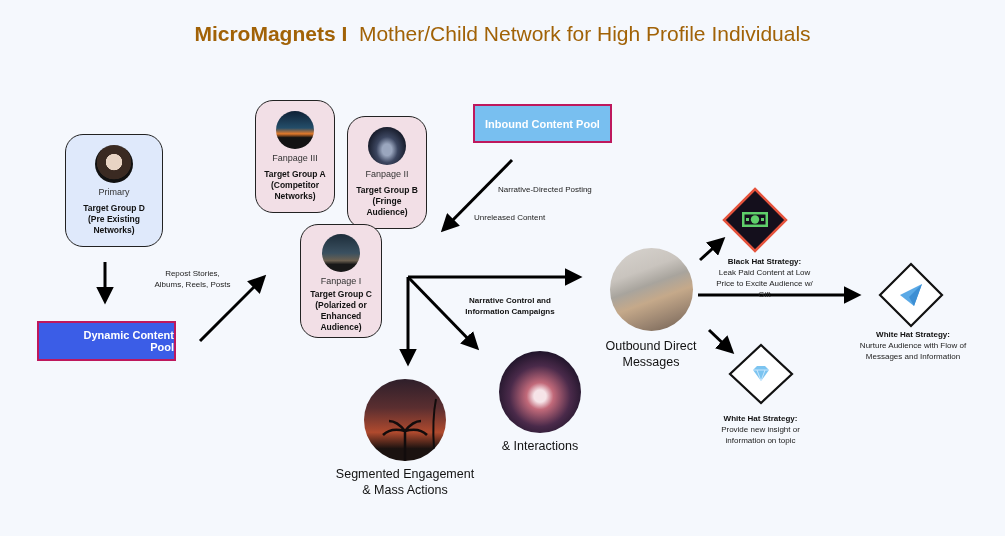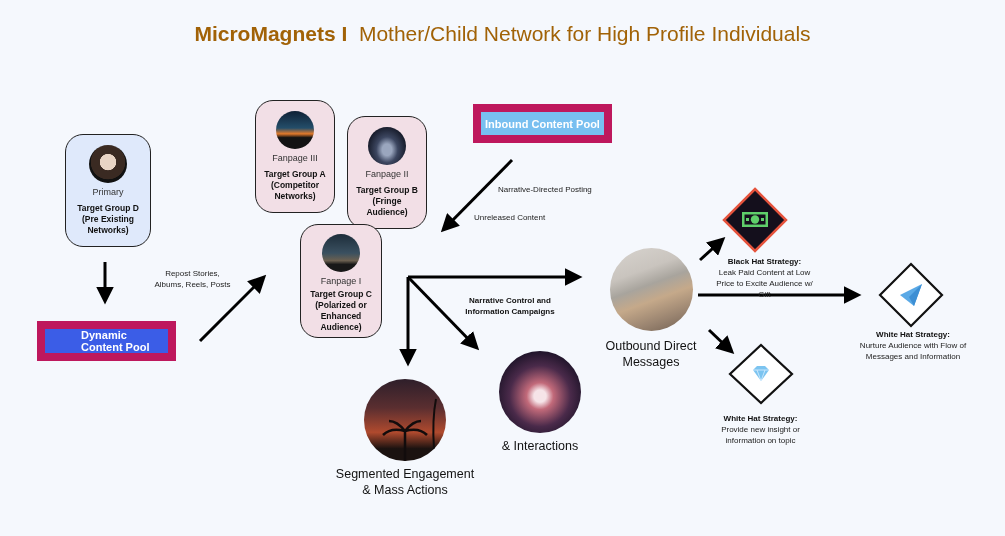--- a/index.html
+++ b/index.html
@@ -21,23 +21,24 @@
   }
   .card.blue { background: #dfe9fb; }
   .card.pink { background: #f2dfe6; }
   .avatar {
     width: 38px; height: 38px; border-radius: 50%;
     margin: 10px auto 4px auto; overflow: hidden;
   }
   .card .sub { font-size: 9px; color: #333; margin-top: 2px; }
   .card .grp { font-size: 8.5px; font-weight: bold; color: #111; line-height: 11px; margin-top: 6px; padding: 0 4px; }
   .pool {
-    border: 8px solid #be185d; color: #fff; font-weight: bold;
+    border: 2px solid #be185d; color: #fff; font-weight: bold;
     font-size: 11px; display: flex; align-items: center; justify-content: center;
     box-sizing: border-box;
+    text-align: right;
   }
   .lbl { font-size: 8px; color: #222; text-align: center; line-height: 11px; }
   .lblb { font-size: 8px; font-weight: bold; color: #111; text-align: center; line-height: 11px; }
   .big { font-size: 12.5px; color: #111; text-align: center; line-height: 16px; }
   .photo { border-radius: 50%; overflow: hidden; }
   svg.arrows { position: absolute; left: 0; top: 0; }
   .diamond-wrap { width: 66px; height: 66px; }
 </style>
 </head>
 <body>
@@ -56,21 +57,21 @@
   <line x1="200" y1="341" x2="263" y2="278" stroke="#000" stroke-width="3" marker-end="url(#ah)"></line>
   <line x1="512" y1="160" x2="444" y2="229" stroke="#000" stroke-width="3" marker-end="url(#ah)"></line>
   <line x1="408" y1="277" x2="578" y2="277" stroke="#000" stroke-width="3" marker-end="url(#ah)"></line>
   <line x1="408" y1="277" x2="408" y2="362" stroke="#000" stroke-width="3" marker-end="url(#ah)"></line>
   <line x1="408" y1="277" x2="476" y2="347" stroke="#000" stroke-width="3" marker-end="url(#ah)"></line>
   <line x1="700" y1="260" x2="722" y2="240" stroke="#000" stroke-width="3" marker-end="url(#ah)"></line>
   <line x1="698" y1="295" x2="857" y2="295" stroke="#000" stroke-width="3" marker-end="url(#ah)"></line>
   <line x1="709" y1="330" x2="731" y2="351" stroke="#000" stroke-width="3" marker-end="url(#ah)"></line>
 </svg>
 
-<div class="abs card blue" style="left:65px;top:134px;width:86px;height:113px;">
+<div class="abs card blue" style="left:65px;top:134px;width:98px;height:113px;">
   <div class="avatar" style="background: radial-gradient(circle at 50% 45%, #e8d4c4 0 28%, #3a2a22 30% 60%, #111 62%);"></div>
   <div class="sub">Primary</div>
   <div class="grp">
     <div>Target Group D</div>
     <div>(Pre Existing</div>
     <div>Networks)</div>
   </div>
 </div>
 
 <div class="abs card pink" style="left:255px;top:100px;width:80px;height:113px;">

